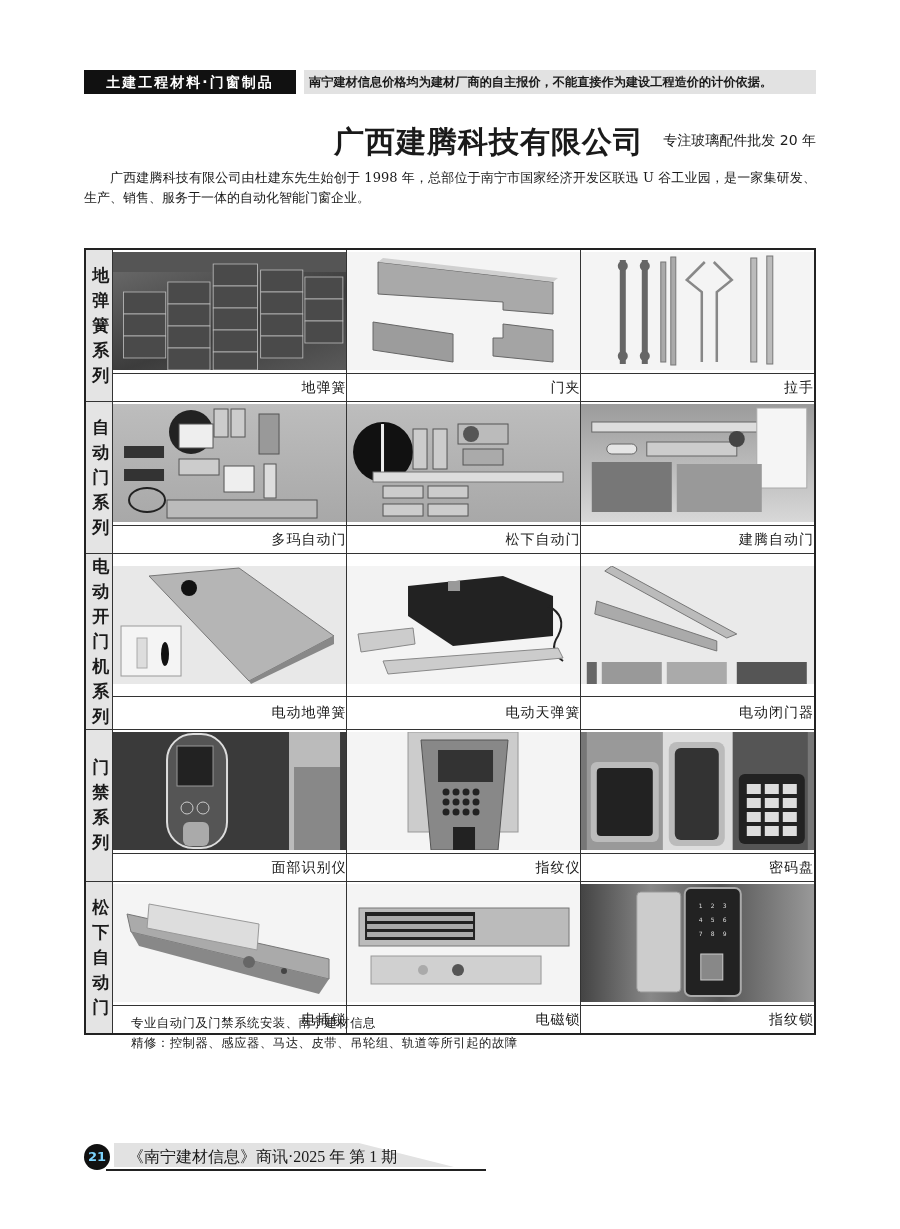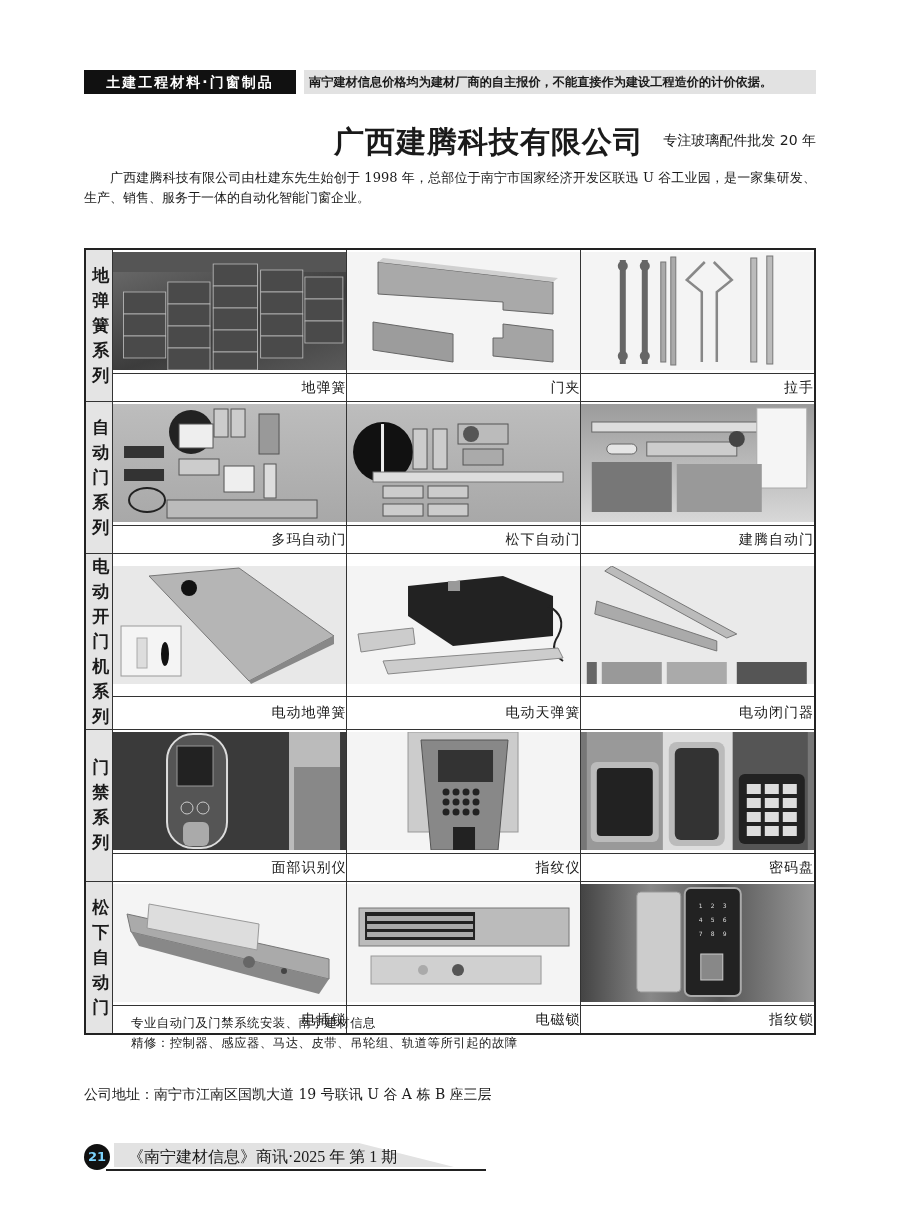--- a/index.html
+++ b/index.html
@@ -394,21 +394,20 @@
   </tr>
 </tbody>
   </table>
 
 <div class="services">
   <div>专业自动门及门禁系统安装、南宁建材信息</div>
   <div>精修：控制器、感应器、马达、皮带、吊轮组、轨道等所引起的故障</div>
 </div>
 
 <div class="contact">
-  <div class="row">公司地址：南宁市江南区国凯大道 19 号联讯 U 谷 A 栋 B 座三层</div>
 </div>
 
 <div class="footer">
   <div class="footer-band"></div>
   <div class="page-num">21</div>
   <div class="footer-text">《南宁建材信息》商讯·2025 年 第 1 期</div>
   <div class="footer-rule"></div>
 </div>
 
 </body></html>

